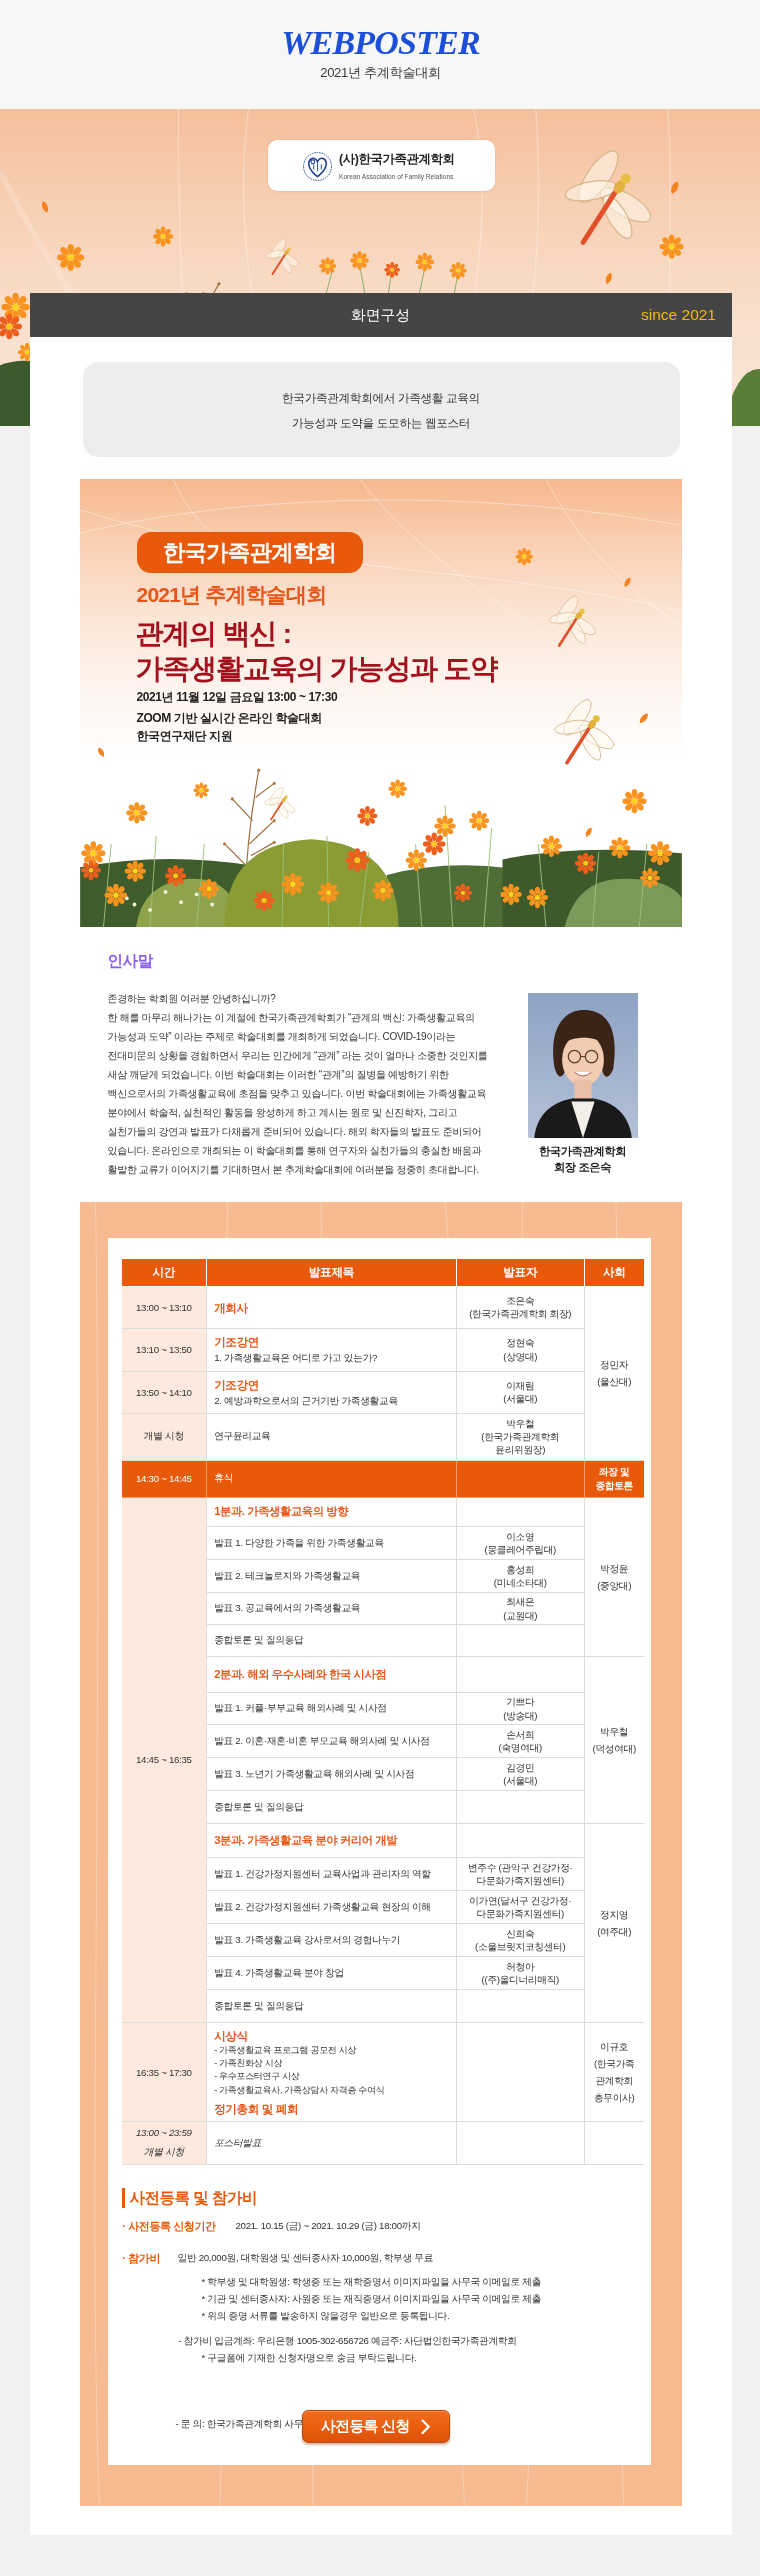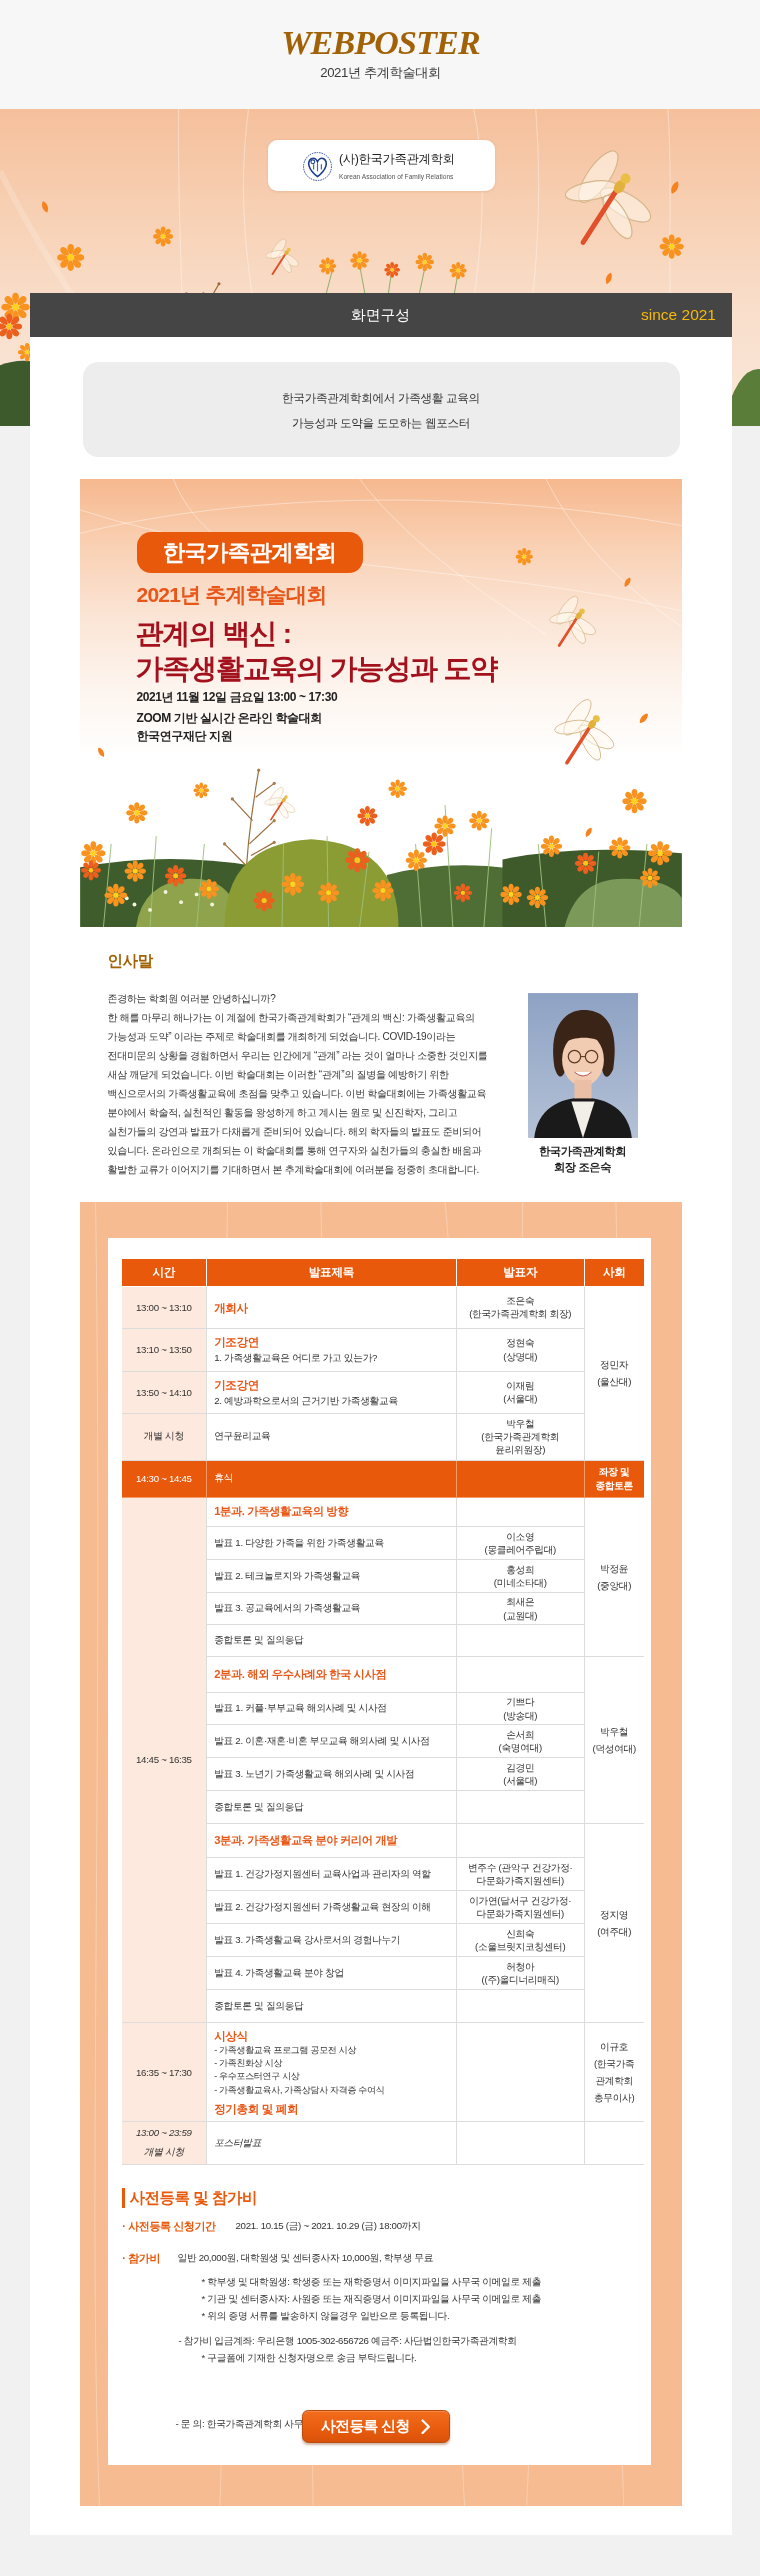--- a/index.html
+++ b/index.html
@@ -10,35 +10,35 @@
     font-family: "Liberation Sans", "DejaVu Sans", sans-serif;
   }
   .abs { position: absolute; }
   .nowrap { white-space: nowrap; }
 
   
   .top-header { left: 0; top: 0; width: 761px; height: 109px; background: #f7f7f7; }
   .wp-title {
     left: 0; top: 23px; width: 761px; text-align: center;
     font-family: "Liberation Serif", "DejaVu Serif", serif; font-weight: bold; font-style: italic;
-    font-size: 34px; letter-spacing: -0.8px; color: #a16207; line-height: 39px;
+    font-size: 34px; letter-spacing: -0.8px; color: #1d4ed8; line-height: 39px;
   }
   .wp-sub { left: 0; top: 64px; width: 761px; text-align: center; font-size: 13.2px; color: #3a3a3a; letter-spacing: -0.4px; line-height: 17px; }
 
   
   .banner {
     left: 0; top: 109px; width: 761px; height: 317px; overflow: hidden;
     background: linear-gradient(180deg, #f5bf9b 0%, #f7cfb2 30%, #f9dfcc 65%, #fae7d9 100%);
   }
   .logo-box {
     left: 268px; top: 31px; width: 227px; height: 51px; background: #fff; border-radius: 9.3px;
     box-shadow: 0 0.8px 2.3px rgba(160,90,40,0.15);
   }
   .logo-emblem { left: 34px; top: 11px; width: 31px; height: 31px; }
-  .logo-ko { left: 71px; top: 12.4px; font-size: 12.4px; font-weight: normal; color: #222; letter-spacing: -0.4px; line-height: 15.5px; }
+  .logo-ko { left: 71px; top: 12.4px; font-size: 12.4px; font-weight: bold; color: #222; letter-spacing: -0.4px; line-height: 15.5px; }
   .logo-en { left: 71px; top: 33px; font-size: 6.6px; color: #555; line-height: 7.8px; }
 
   
   .card { left: 29.5px; top: 293px; width: 702px; height: 2242px; background: #fff; }
   .section-bar { left: 0; top: 0; width: 702px; height: 44px; background: #454545; }
   .section-bar-title { left: 0; top: 0; width: 702px; text-align: center; line-height: 44px; font-size: 14.8px; color: #fff; }
   .section-bar-since { right: 15.5px; top: 0; line-height: 44px; font-size: 15.5px; color: #f5b90a; }
 
   .intro-box { left: 53px; top: 69px; width: 597px; height: 95px; background: #ededed; border-radius: 15.5px; text-align: center; padding-top: 22.5px; }
   .intro-line { display: block; font-size: 11.6px; line-height: 25px; color: #333; letter-spacing: -0.3px; }
@@ -50,21 +50,21 @@
   }
   .poster-pill {
     left: 57px; top: 53px; width: 226px; height: 41px; border-radius: 14px; background: #e8590c;
     color: #fff; font-size: 22.5px; font-weight: bold; text-align: center; line-height: 41px; letter-spacing: -0.8px;
   }
   .poster-event { left: 57px; top: 102px; font-size: 21px; color: #e8561a; font-weight: bold; letter-spacing: -0.8px; line-height: 28px; }
   .poster-title { left: 56px; font-size: 28px; font-weight: bold; color: #a3111d; letter-spacing: -1.2px; line-height: 34px; }
   .poster-info { left: 57px; font-size: 12px; font-weight: bold; color: #222; letter-spacing: -0.4px; line-height: 17px; }
 
   
-  .greet-heading { left: 78px; top: 658px; font-size: 15.5px; font-weight: bold; color: #a16207; line-height: 20px; letter-spacing: -0.4px; }
+  .greet-heading { left: 78px; top: 658px; font-size: 15.5px; font-weight: bold; color: #8b5cf6; line-height: 20px; letter-spacing: -0.4px; }
   .greet-body { left: 78px; top: 696px; width: 411px; }
   .greet-line { display: block; font-size: 10px; line-height: 19px; color: #333; letter-spacing: -0.3px; white-space: nowrap; }
   .greet-photo { left: 498px; top: 700px; width: 110px; height: 145px; overflow: hidden; }
   .greet-caption { left: 498px; top: 851px; width: 110px; text-align: center; }
   .greet-caption span { display: block; font-size: 11.3px; font-weight: bold; color: #222; line-height: 15.5px; letter-spacing: -0.4px; white-space: nowrap; }
 
   
   .sched-bg { left: 50px; top: 909px; width: 602px; height: 1304px; background: #f6bb91; overflow: hidden; }
   .sched-inner { left: 28px; top: 36px; width: 543px; height: 1227px; background: #fff; }
   .sched-table {

